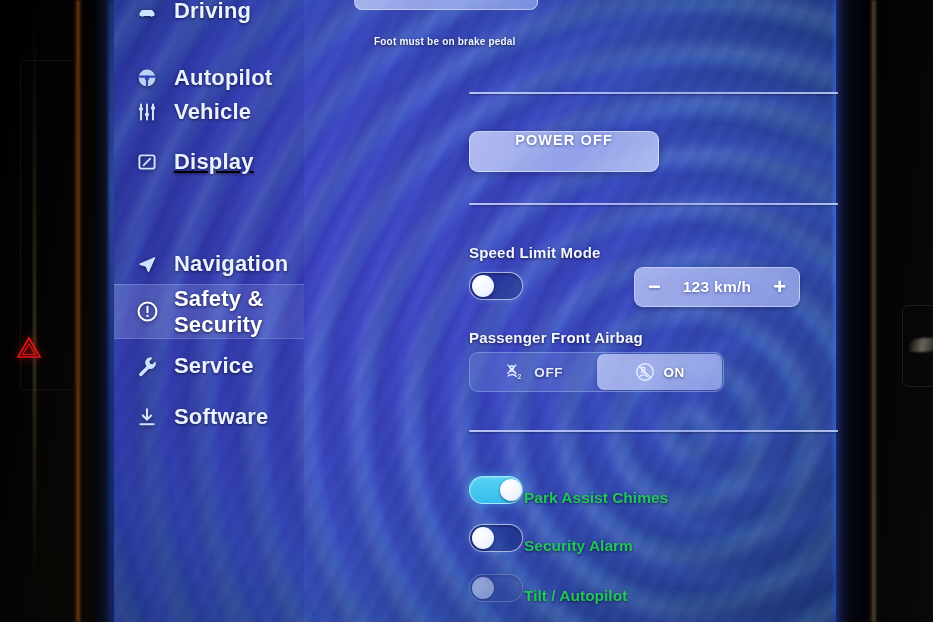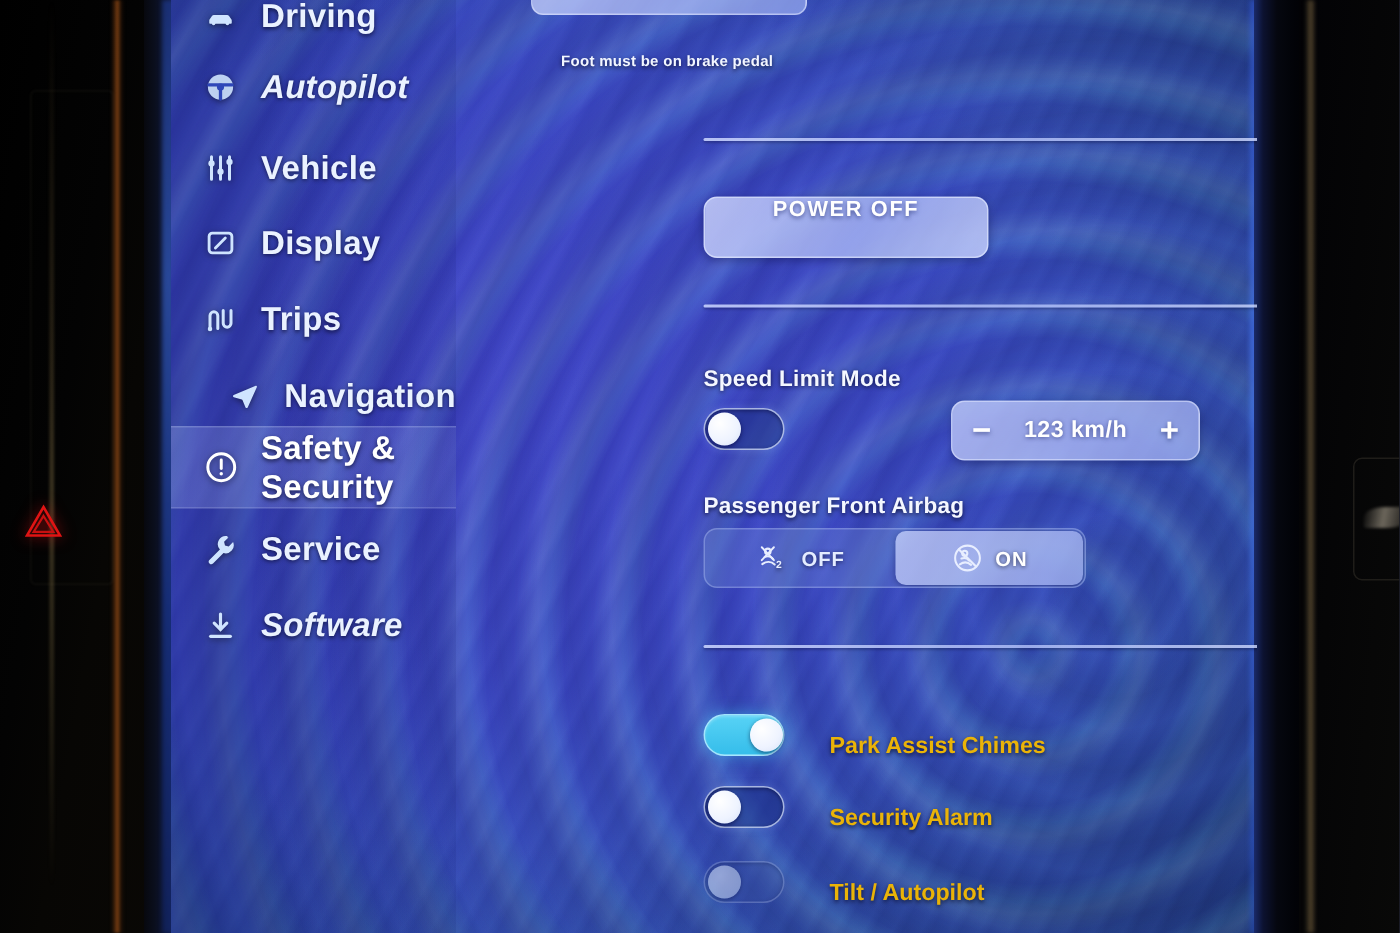--- a/index.html
+++ b/index.html
@@ -319,22 +319,22 @@
     box-shadow: 0 1px 4px rgba(0,0,40,.30);
     color: #ffffff;
   }
   .segmented .seg .seg-icon {
     width: 22px; height: 22px; display: flex; align-items: center; justify-content: center;
     color: #e8eeff;
   }
 
   .toggle-row { position: absolute; left: 165px; display: flex; align-items: center; }
   .toggle-row .row-label {
-    position: absolute; left: 84px;
-    font-size: 15.5px; font-weight: bold; color: #eab308;
+    position: absolute; left: 55px;
+    font-size: 15.5px; font-weight: bold; color: #22c55e;
     white-space: nowrap;
     text-shadow: 0 1px 3px rgba(0,0,20,.7);
     margin-top: 15px;
   }
 </style>
 </head>
 <body>
 
 <div id="root">
 
@@ -368,21 +368,21 @@
           <span class="nav-icon">
             <svg width="24" height="24" viewBox="0 0 24 24" fill="currentColor">
               <path d="M4.5 14.6c0-.3.1-.6.3-.8l1.5-2.1c.3-.4.8-.7 1.3-.7h8.8c.5 0 1 .3 1.3.7l1.5 2.1c.2.2.3.5.3.8v1.6c0 .4-.3.7-.7.7H5.2c-.4 0-.7-.3-.7-.7v-1.6z"></path>
               <circle cx="7.4" cy="16.6" r="1.2"></circle>
                 <circle cx="16.6" cy="16.6" r="1.2"></circle>
             </svg>
           </span>
           <span class="nav-label">Driving</span>
         </div>
 
-        <div class="nav-item" style="top:36px;height:44px;font-style:italic;">
+        <div class="nav-item" style="top:56px;height:44px;">
           <span class="nav-icon">
             <svg width="24" height="24" viewBox="0 0 24 24" fill="none" stroke="currentColor" stroke-width="1.8">
               <circle cx="12" cy="12" r="8.4" fill="currentColor" stroke="none" opacity=".9"></circle>
               <circle cx="12" cy="12" r="2.4" fill="#2f47b8" stroke="none"></circle>
               <path d="M4.2 10.6h15.6" stroke="#2f47b8" stroke-width="2.2" stroke-linecap="round"></path>
               <path d="M12 14.4v5.6" stroke="#2f47b8" stroke-width="2.2" stroke-linecap="round"></path>
             </svg>
           </span>
           <span class="nav-label">Autopilot</span>
         </div>
@@ -392,42 +392,32 @@
             <svg width="24" height="24" viewBox="0 0 24 24" stroke="currentColor" stroke-width="2" stroke-linecap="round">
               <path d="M6 4.5v15M12 4.5v15M18 4.5v15"></path>
               <circle cx="6" cy="9" r="2.1" fill="currentColor" stroke="none"></circle>
               <circle cx="12" cy="14.5" r="2.1" fill="currentColor" stroke="none"></circle>
               <circle cx="18" cy="8" r="2.1" fill="currentColor" stroke="none"></circle>
             </svg>
           </span>
           <span class="nav-label">Vehicle</span>
         </div>
 
-        <div class="nav-item" style="top:140px;height:44px;">
+        <div class="nav-item" style="top:140px;height:44px;text-decoration:underline;">
           <span class="nav-icon">
             <svg width="24" height="24" viewBox="0 0 24 24" fill="none" stroke="currentColor" stroke-width="1.9">
               <rect x="4.4" y="5.4" width="15.2" height="13.2" rx="2.2"></rect>
               <path d="M8.6 15.3l6.6-6.6" stroke-linecap="round"></path>
             </svg>
           </span>
           <span class="nav-label">Display</span>
         </div>
 
-        <div class="nav-item" style="top:191px;height:44px;">
-          <span class="nav-icon">
-            <svg width="24" height="24" viewBox="0 0 24 24" fill="none" stroke="currentColor" stroke-width="2" stroke-linecap="round">
-              <path d="M5 18V9.5a2.6 2.6 0 0 1 5.2 0V18"></path>
-              <path d="M13.8 6v8.5a2.6 2.6 0 0 0 5.2 0V6"></path>
-              <circle cx="5" cy="18.4" r="1.5" fill="currentColor" stroke="none"></circle>
-            </svg>
-          </span>
-          <span class="nav-label">Trips</span>
-        </div>
-
-        <div class="nav-item" style="top:242px;height:44px;justify-content:flex-end;">
+
+        <div class="nav-item" style="top:242px;height:44px;">
           <span class="nav-icon">
             <svg width="24" height="24" viewBox="0 0 24 24" fill="currentColor">
               <path d="M19.5 5.2 4.8 11.4c-.7.3-.6 1.3.1 1.5l5.3 1.5c.2.1.4.2.5.4l2 4.8c.3.7 1.2.6 1.5-.1l6-13.4c.3-.6-.2-1.2-.7-.9z"></path>
             </svg>
           </span>
           <span class="nav-label">Navigation</span>
         </div>
 
         <div class="nav-item active" style="top:284px;height:55px;">
           <span class="nav-icon">
@@ -442,21 +432,21 @@
 
         <div class="nav-item" style="top:344px;height:44px;">
           <span class="nav-icon">
             <svg width="24" height="24" viewBox="0 0 24 24" fill="currentColor">
               <path d="M16.6 3.4a5.4 5.4 0 0 0-5 8.9l-7 7a1.7 1.7 0 0 0 2.4 2.4l7-7a5.4 5.4 0 0 0 6.4-7.3l-2.9 2.9-2.5-.6-.6-2.5 2.9-2.9a5.4 5.4 0 0 0-.7-.1z"></path>
             </svg>
           </span>
           <span class="nav-label">Service</span>
         </div>
 
-        <div class="nav-item" style="top:395px;height:44px;font-style:italic;">
+        <div class="nav-item" style="top:395px;height:44px;">
           <span class="nav-icon">
             <svg width="24" height="24" viewBox="0 0 24 24" fill="none" stroke="currentColor" stroke-width="2.1" stroke-linecap="round">
               <path d="M12 4.4v9.8"></path>
               <path d="M7.8 10.4 12 14.6l4.2-4.2"></path>
               <path d="M5.4 19.2h13.2"></path>
             </svg>
           </span>
           <span class="nav-label">Software</span>
         </div>
 

